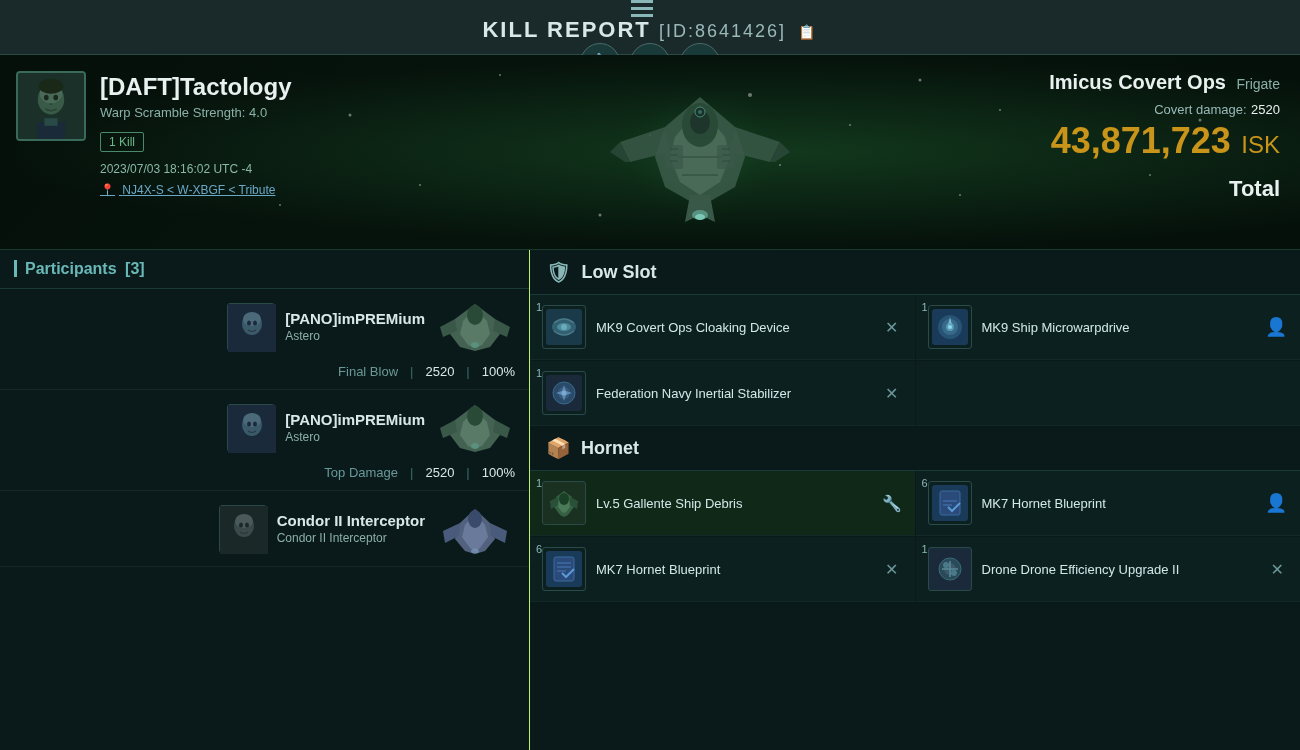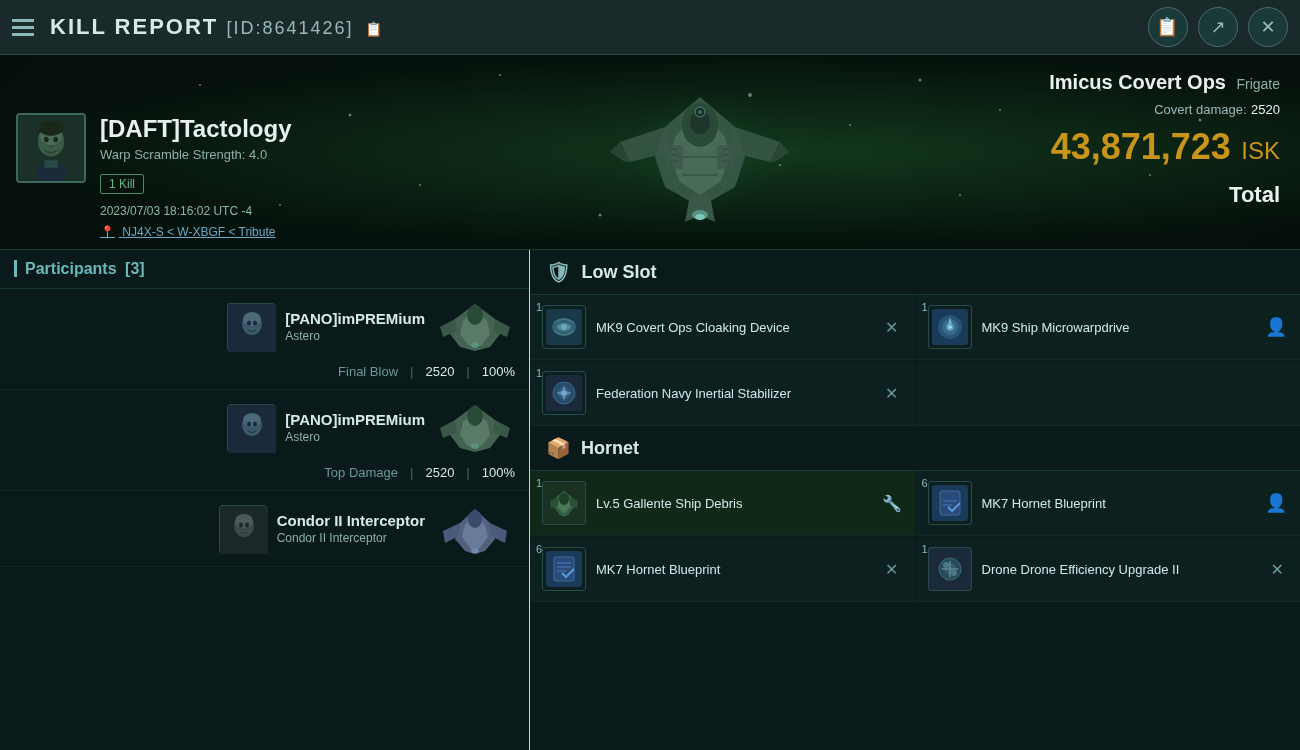--- a/index.html
+++ b/index.html
@@ -13,20 +13,21 @@
     }
 
     
     .header {
       display: flex;
       align-items: center;
       background: #1a2a2a;
       border-bottom: 1px solid #2a4a4a;
       height: 55px;
       padding: 0 12px;
+      flex-direction: column;
     }
     .hamburger-icon {
       display: flex; flex-direction: column; gap: 4px; margin-right: 16px; cursor: pointer;
     }
     .hamburger-icon span { display: block; width: 22px; height: 3px; background: #8ab8b8; }
     .header-title {
       font-size: 22px; font-weight: bold; color: #d8e8e8; letter-spacing: 2px;
       flex: 1;
     }
     .header-title .kill-id { color: #9ab8b8; font-size: 18px; font-weight: normal; }
@@ -45,21 +46,21 @@
       border-bottom: 1px solid #1a3a2a;
       position: relative;
       overflow: hidden;
     }
     .hero-bg {
       position: absolute; top: 0; left: 0; right: 0; bottom: 0;
       background: radial-gradient(ellipse at 60% 50%, rgba(20,60,30,0.8) 0%, rgba(5,15,10,0.9) 70%);
     }
     .hero-left {
       display: flex; align-items: flex-start; padding: 16px; gap: 14px;
-      z-index: 1; width: 420px; margin-top: 42px;
+      z-index: 1; width: 420px;
     }
     .avatar {
       width: 70px; height: 70px; border: 2px solid #3a6a5a; border-radius: 4px;
       background: linear-gradient(135deg, #2a4a3a, #1a3a2a);
       display: flex; align-items: center; justify-content: center;
       overflow: hidden; flex-shrink: 0;
     }
     
     .hero-info { display: flex; flex-direction: column; gap: 4px; padding-top: 2px; }
     .hero-name { font-size: 24px; font-weight: bold; color: #e8f0f0; }
@@ -311,21 +312,21 @@
 
   <div class="hero-right">
     <div>
       <span class="ship-type">Imicus Covert Ops</span>
       <span class="ship-class">Frigate</span>
     </div>
     <div style="margin-top:6px;">
       <span class="total-damage-label">Covert damage:</span>
       <span class="total-damage-value">2520</span>
     </div>
-    <div style="margin-top:8px;">
+    <div style="margin-top:2px;">
       <span class="isk-value">43,871,723</span>
       <span class="isk-unit">ISK</span>
     </div>
     <div class="kill-label">Total</div>
   </div>
 </div>
 
 <div class="main-content">
 
   <div class="left-panel">

